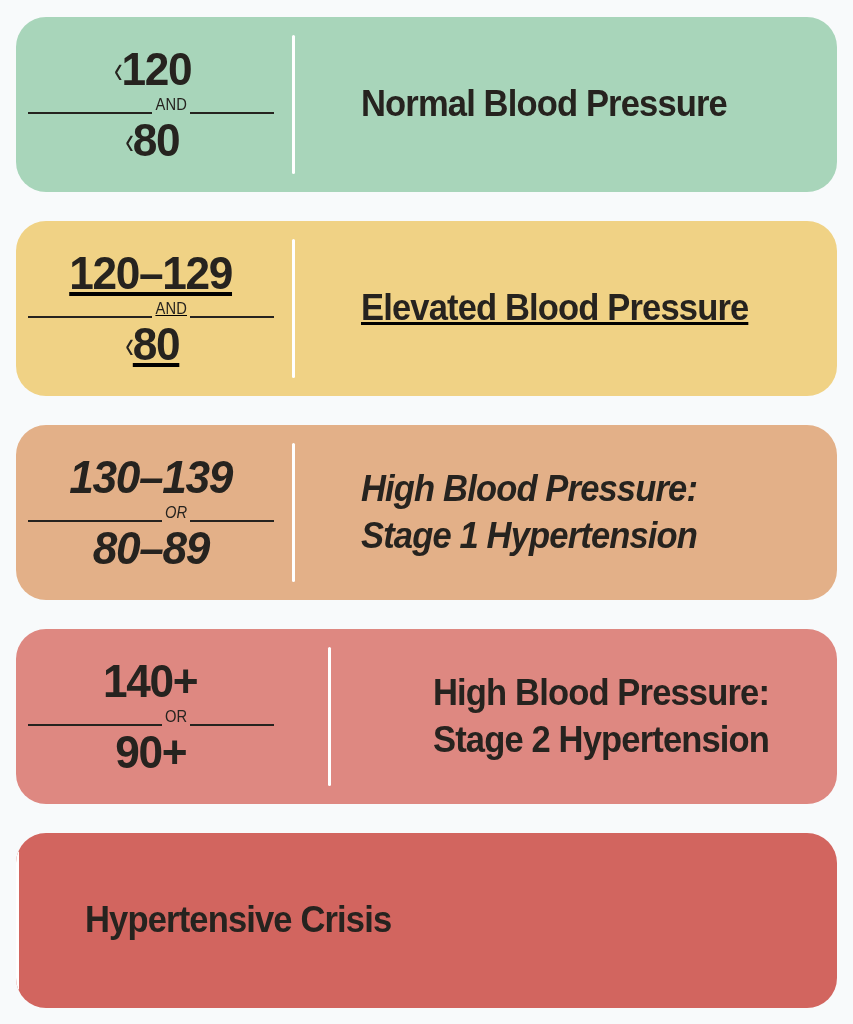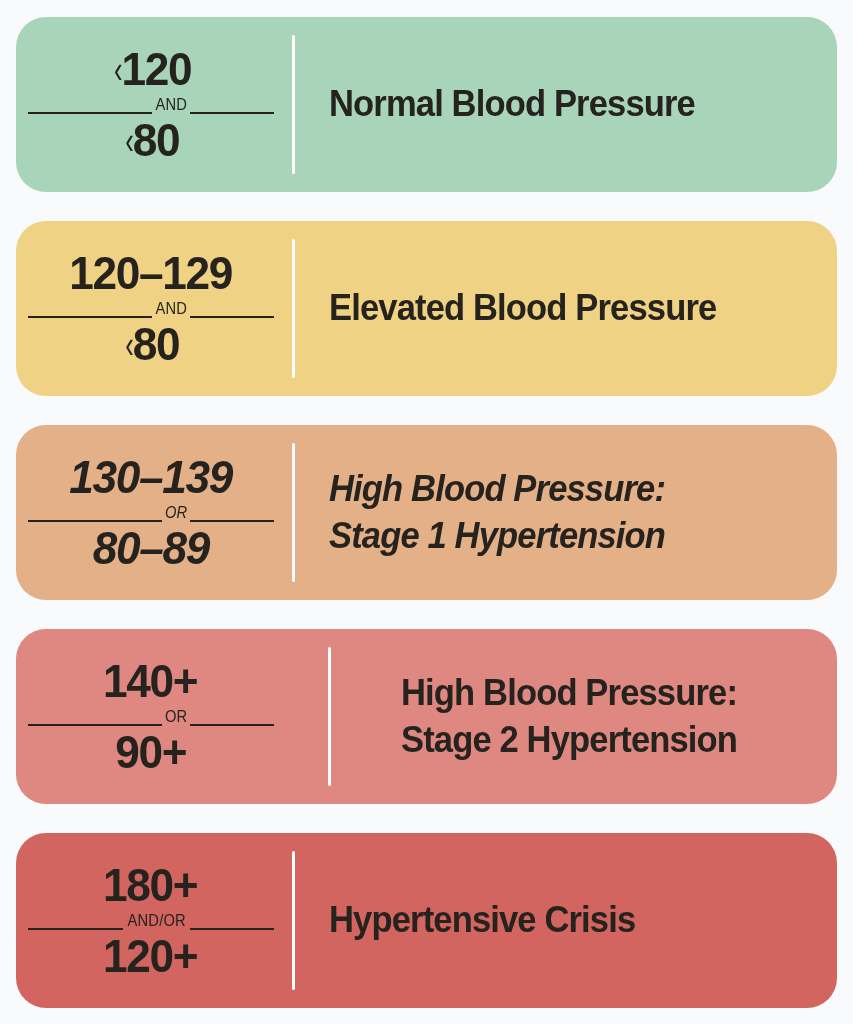--- a/index.html
+++ b/index.html
@@ -100,20 +100,21 @@
     border-radius: 2px;
   }
 
   
   .label-wrap {
     flex: 1 1 auto;
     display: flex;
     align-items: center;
     padding-left: 34px;
     padding-right: 18px;
+    margin-left: 32px;
   }
   .label {
     font-family: "Liberation Sans", sans-serif;
     font-weight: bold;
     font-size: 36px;
     line-height: 1.30;
     letter-spacing: -0.9px;
     color: #26231F;
     transform: scaleX(0.96);
     transform-origin: left center;
@@ -136,21 +137,21 @@
       <div class="value"><span class="lt">‹</span><span>80</span></div>
     </div>
     <div class="divider"></div>
     <div class="label-wrap">
       <div class="label">
         <span class="ln">Normal Blood Pressure</span>
       </div>
     </div>
   </div>
 
-  <div class="band" style="background: rgb(240, 210, 133);">
+  <div class="band" style="background: rgb(240, 210, 133); text-decoration: underline;">
     <div class="reading">
       <div class="value"><span class="lt"></span><span>120–129</span></div>
       <div class="sep">
         <span class="rule"></span>
         <span class="conj">AND</span>
         <span class="rule short"></span>
       </div>
       <div class="value"><span class="lt">‹</span><span>80</span></div>
     </div>
     <div class="divider"></div>
@@ -193,29 +194,20 @@
     <div class="divider"></div>
     <div class="label-wrap">
       <div class="label">
         <span class="ln">High Blood Pressure:</span>
         <span class="ln">Stage 2 Hypertension</span>
       </div>
     </div>
   </div>
 
   <div class="band" style="background: rgb(210, 101, 95);">
-    <div class="reading">
-      <div class="value"><span class="lt"></span><span>180+</span></div>
-      <div class="sep">
-        <span class="rule"></span>
-        <span class="conj">AND/OR</span>
-        <span class="rule short"></span>
-      </div>
-      <div class="value"><span class="lt"></span><span>120+</span></div>
-    </div>
     <div class="divider"></div>
     <div class="label-wrap">
       <div class="label">
         <span class="ln">Hypertensive Crisis</span>
       </div>
     </div>
   </div>
 
 </div>
 

